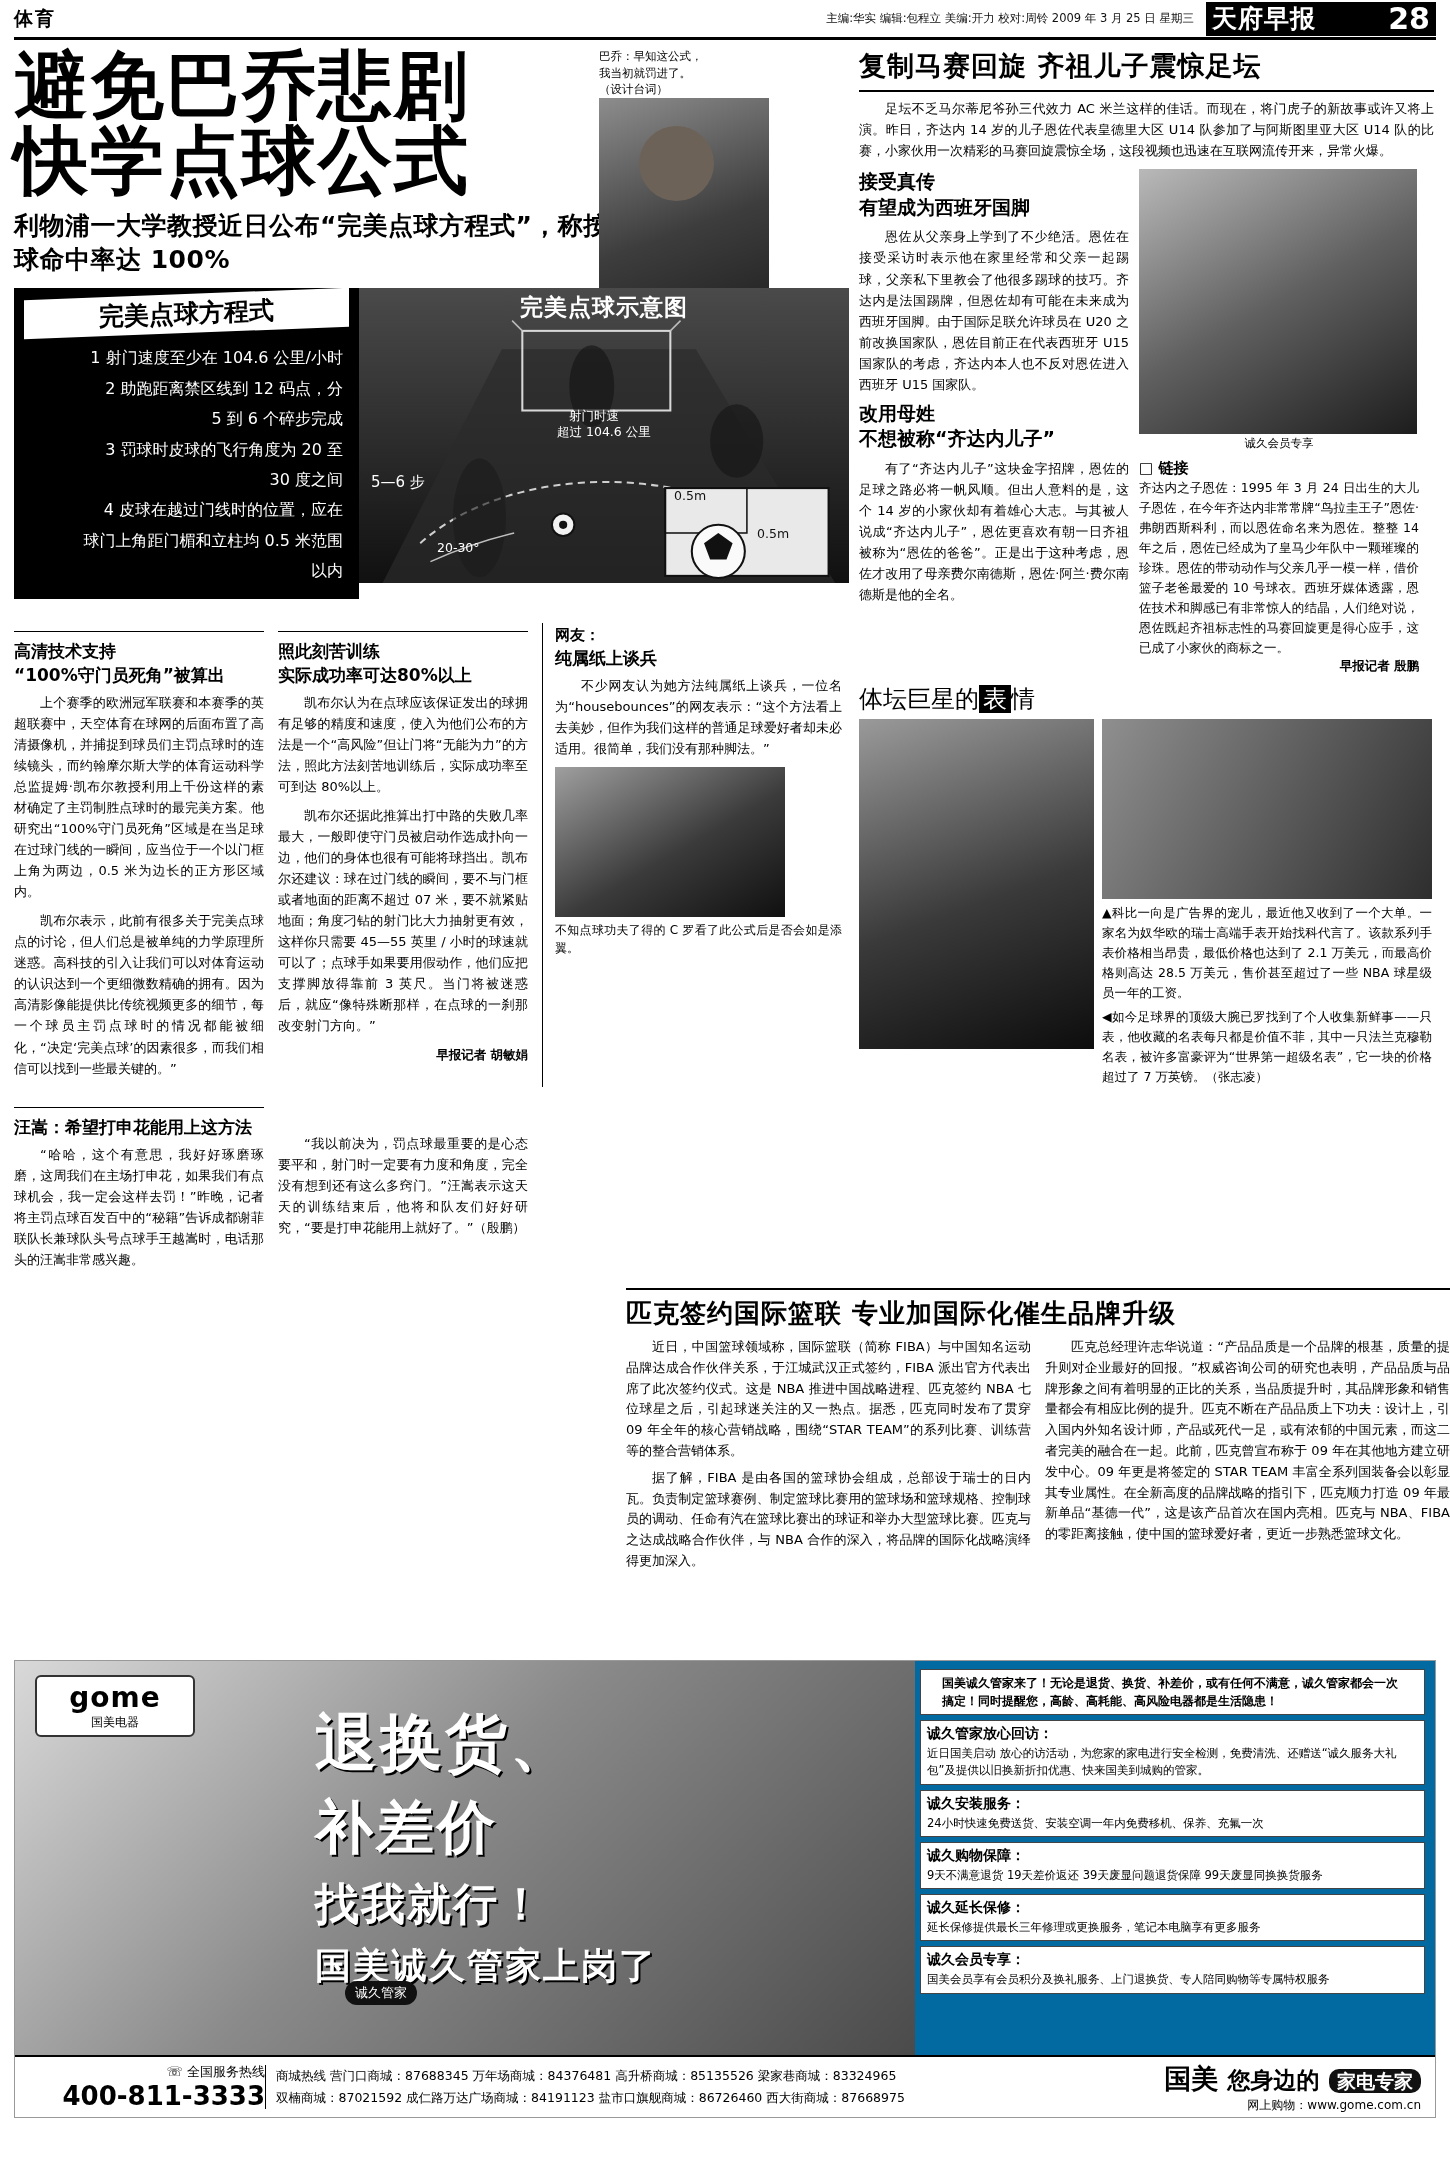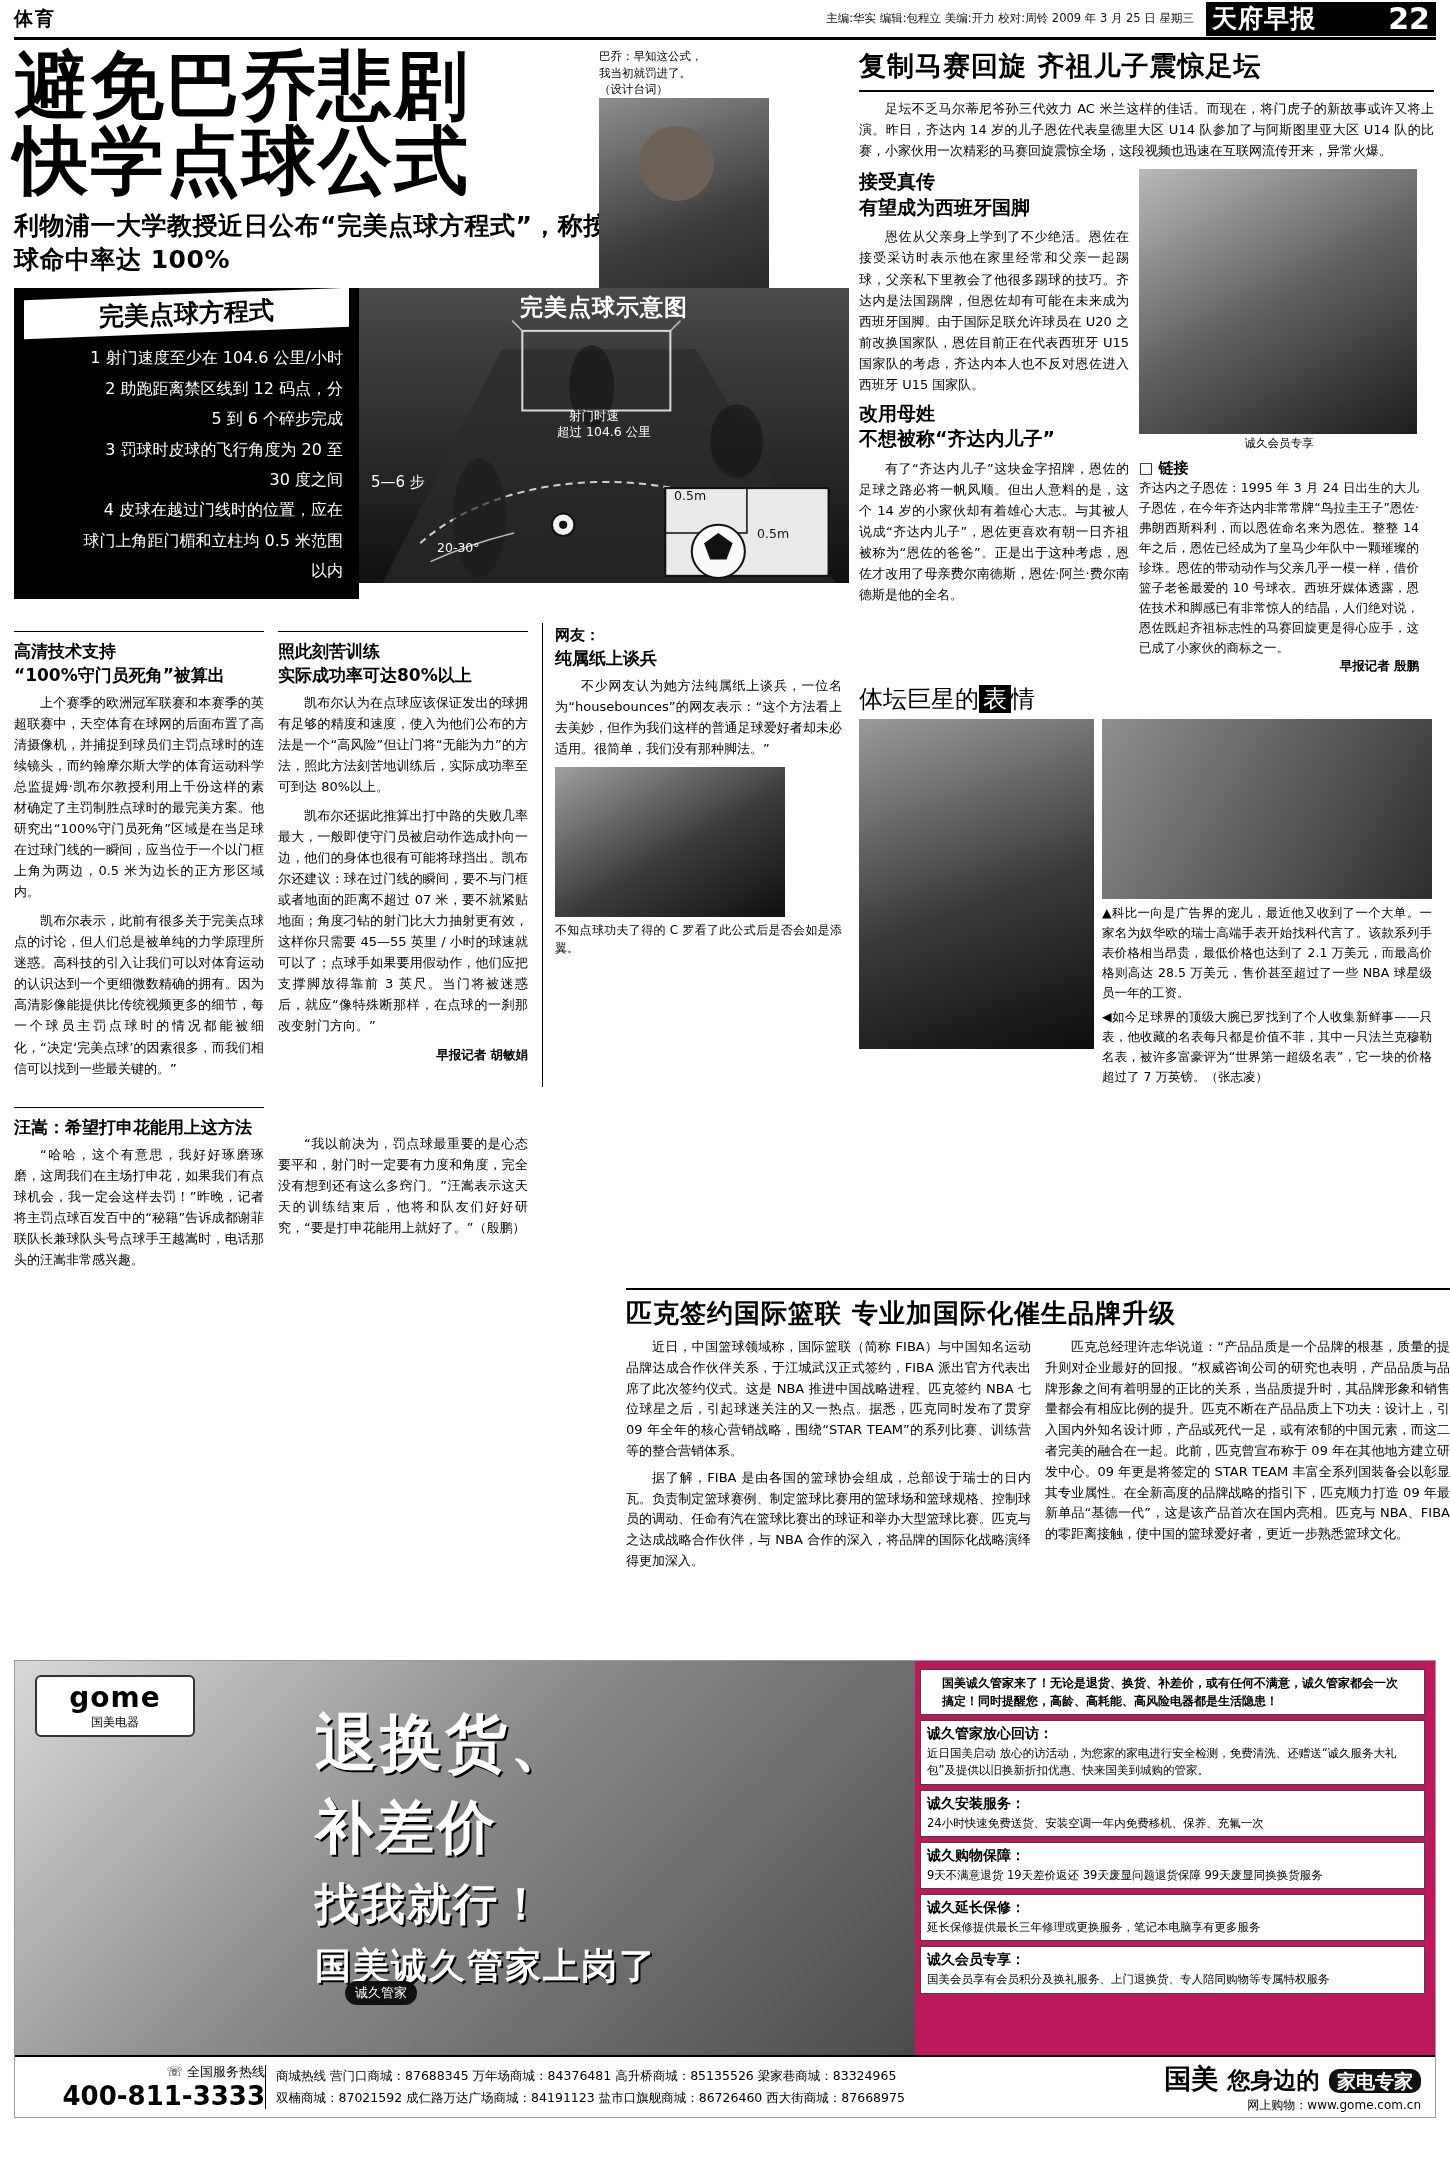--- a/index.html
+++ b/index.html
@@ -82,21 +82,21 @@
   .star-text p { margin:4px 0; text-indent:0; }
 
   
   .peak { border-top:2px solid #000; margin-top:10px; padding-top:6px; }
   .peak-title { font-size:26px; font-weight:bold; letter-spacing:1px; }
   .peak-cols { display:flex; gap:14px; margin-top:6px; font-size:13px; line-height:1.6; text-align:justify; }
   .peak-cols .c { width:50%; }
   .peak-cols p { margin:0 0 6px 0; text-indent:2em; }
 
   
-  .ad { position:absolute; left:14px; top:1660px; width:1422px; height:458px; background:#be185d; border:1px solid #999; overflow:hidden; }
+  .ad { position:absolute; left:14px; top:1660px; width:1422px; height:458px; background:#0369a1; border:1px solid #999; overflow:hidden; }
   .ad-photo { position:absolute; left:0; top:0; width:900px; height:400px; background:linear-gradient(135deg,#d9d9d9,#8a8a8a 45%,#4a4a4a); }
   .gome-logo { position:absolute; left:20px; top:14px; width:160px; height:62px; background:#fff; border:2px solid #333; border-radius:6px; display:flex; flex-direction:column; align-items:center; justify-content:center; }
   .gome-logo .g1{ font-size:28px; font-weight:bold; letter-spacing:1px; }
   .gome-logo .g2{ font-size:12px; }
   .ad-slogan { position:absolute; left:300px; top:40px; width:560px; color:#fff; font-weight:bold; text-shadow:2px 2px 0 #000; }
   .ad-slogan .l1 { font-size:62px; letter-spacing:3px; }
   .ad-slogan .l2 { font-size:58px; letter-spacing:3px; margin-top:4px; }
   .ad-slogan .l3 { font-size:44px; letter-spacing:2px; margin-top:8px; }
   .ad-right { position:absolute; left:905px; top:8px; width:505px; }
   .ad-rtop { font-size:12px; line-height:1.5; border:1px solid #444; padding:4px 21px; background:#fff;font-weight:bold; }
@@ -116,21 +116,21 @@
 </head>
 <body>
 
 <div class="page">
 
   <div class="masthead">
     <div class="mh-left">体育</div>
     <div class="mh-mid">主编:华实 编辑:包程立 美编:开力 校对:周铃  2009 年 3 月 25 日 星期三</div>
     <div class="mh-right">
       <span class="mh-title">天府早报</span>
-      <span class="mh-page">22</span>
+      <span class="mh-page">28</span>
     </div>
   </div>
 
   <div class="top-wrap">
 
     <div class="left-col">
 
       <div class="headline-block">
         <div class="headline">避免巴乔悲剧</div>
         <div class="headline">快学点球公式</div>

